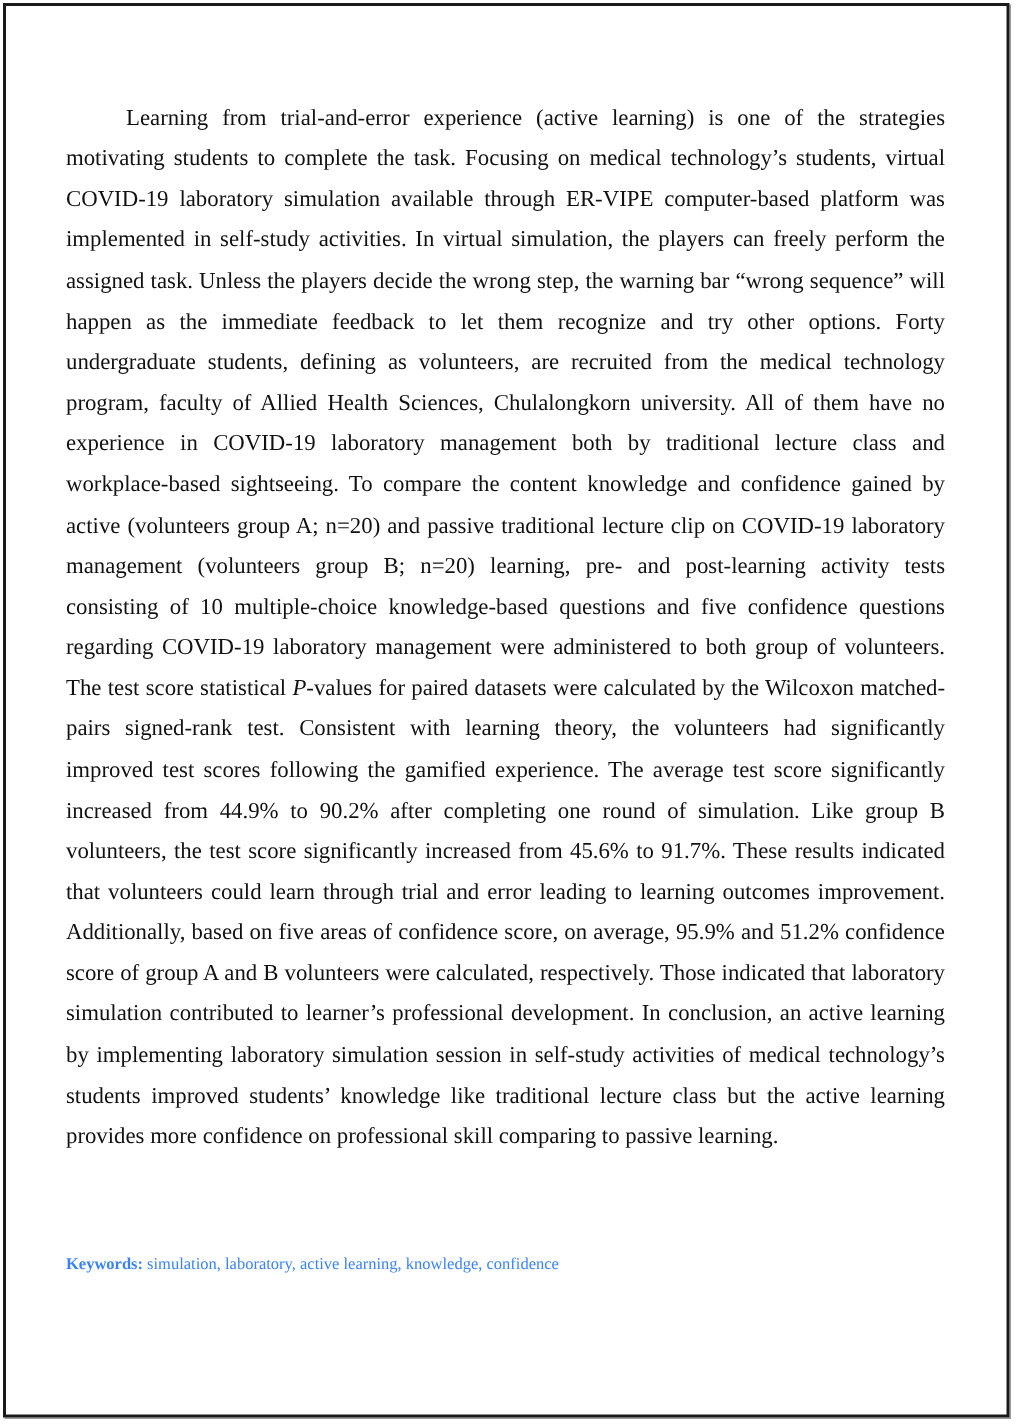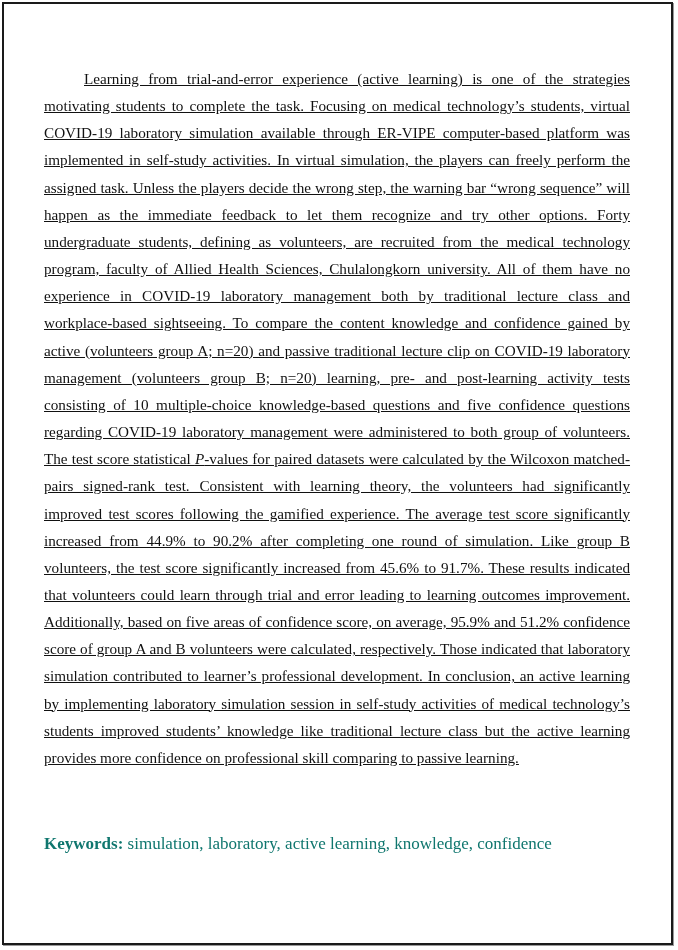--- a/index.html
+++ b/index.html
@@ -19,33 +19,32 @@
       width: 586px;
       margin: 0;
       font-family: "Liberation Serif", serif;
       font-size: 15.2px;
       line-height: 27.15px;
       color: #111111;
       text-align: justify;
       text-indent: 40px;
       letter-spacing: 0;
       word-spacing: 0;
-      text-decoration: underline;
     }
     .abstract-body .italic { font-style: italic; }
     .keywords {
       position: absolute;
       left: 44px;
       top: 830px;
       width: 586px;
       margin: 0;
       font-family: "Liberation Serif", serif;
-      font-size: 17px;
+      font-size: 11px;
       line-height: 27px;
-      color: #0f766e;
+      color: #3b82f6;
     }
     .keywords .kw-label { font-weight: bold; }
   </style>
 </head>
 <body>
 
 <div class="page-frame"></div>
 
 <p class="abstract-body"><span>Learning from trial-and-error experience (active learning) is one of the strategies motivating students to complete the task. Focusing on medical technology’s students, virtual COVID-19 laboratory simulation available through ER-VIPE computer-based platform was implemented in self-study activities. In virtual simulation, the players can freely perform the assigned task. Unless the players decide the wrong step, the warning bar “wrong sequence” will happen as the immediate feedback to let them recognize and try other options. Forty undergraduate students, defining as volunteers, are recruited from the medical technology program, faculty of Allied Health Sciences, Chulalongkorn university. All of them have no experience in COVID-19 laboratory management both by traditional lecture class and workplace-based sightseeing. To compare the content knowledge and confidence gained by active (volunteers group A; n=20) and passive traditional lecture clip on COVID-19 laboratory management (volunteers group B; n=20) learning, pre- and post-learning activity tests consisting of 10 multiple-choice knowledge-based questions and five confidence questions regarding COVID-19 laboratory management were administered to both group of volunteers. The test score statistical </span><span class="italic">P</span><span>-values for paired datasets were calculated by the Wilcoxon matched-pairs signed-rank test. Consistent with learning theory, the volunteers had significantly improved test scores following the gamified experience. The average test score significantly increased from 44.9% to 90.2% after completing one round of simulation. Like group B volunteers, the test score significantly increased from 45.6% to 91.7%. These results indicated that volunteers could learn through trial and error leading to learning outcomes improvement. Additionally, based on five areas of confidence score, on average, 95.9% and 51.2% confidence score of group A and B volunteers were calculated, respectively. Those indicated that laboratory simulation contributed to learner’s professional development. In conclusion, an active learning by implementing laboratory simulation session in self-study activities of medical technology’s students improved students’ knowledge like traditional lecture class but the active learning provides more confidence on professional skill comparing to passive learning.</span></p>
 

